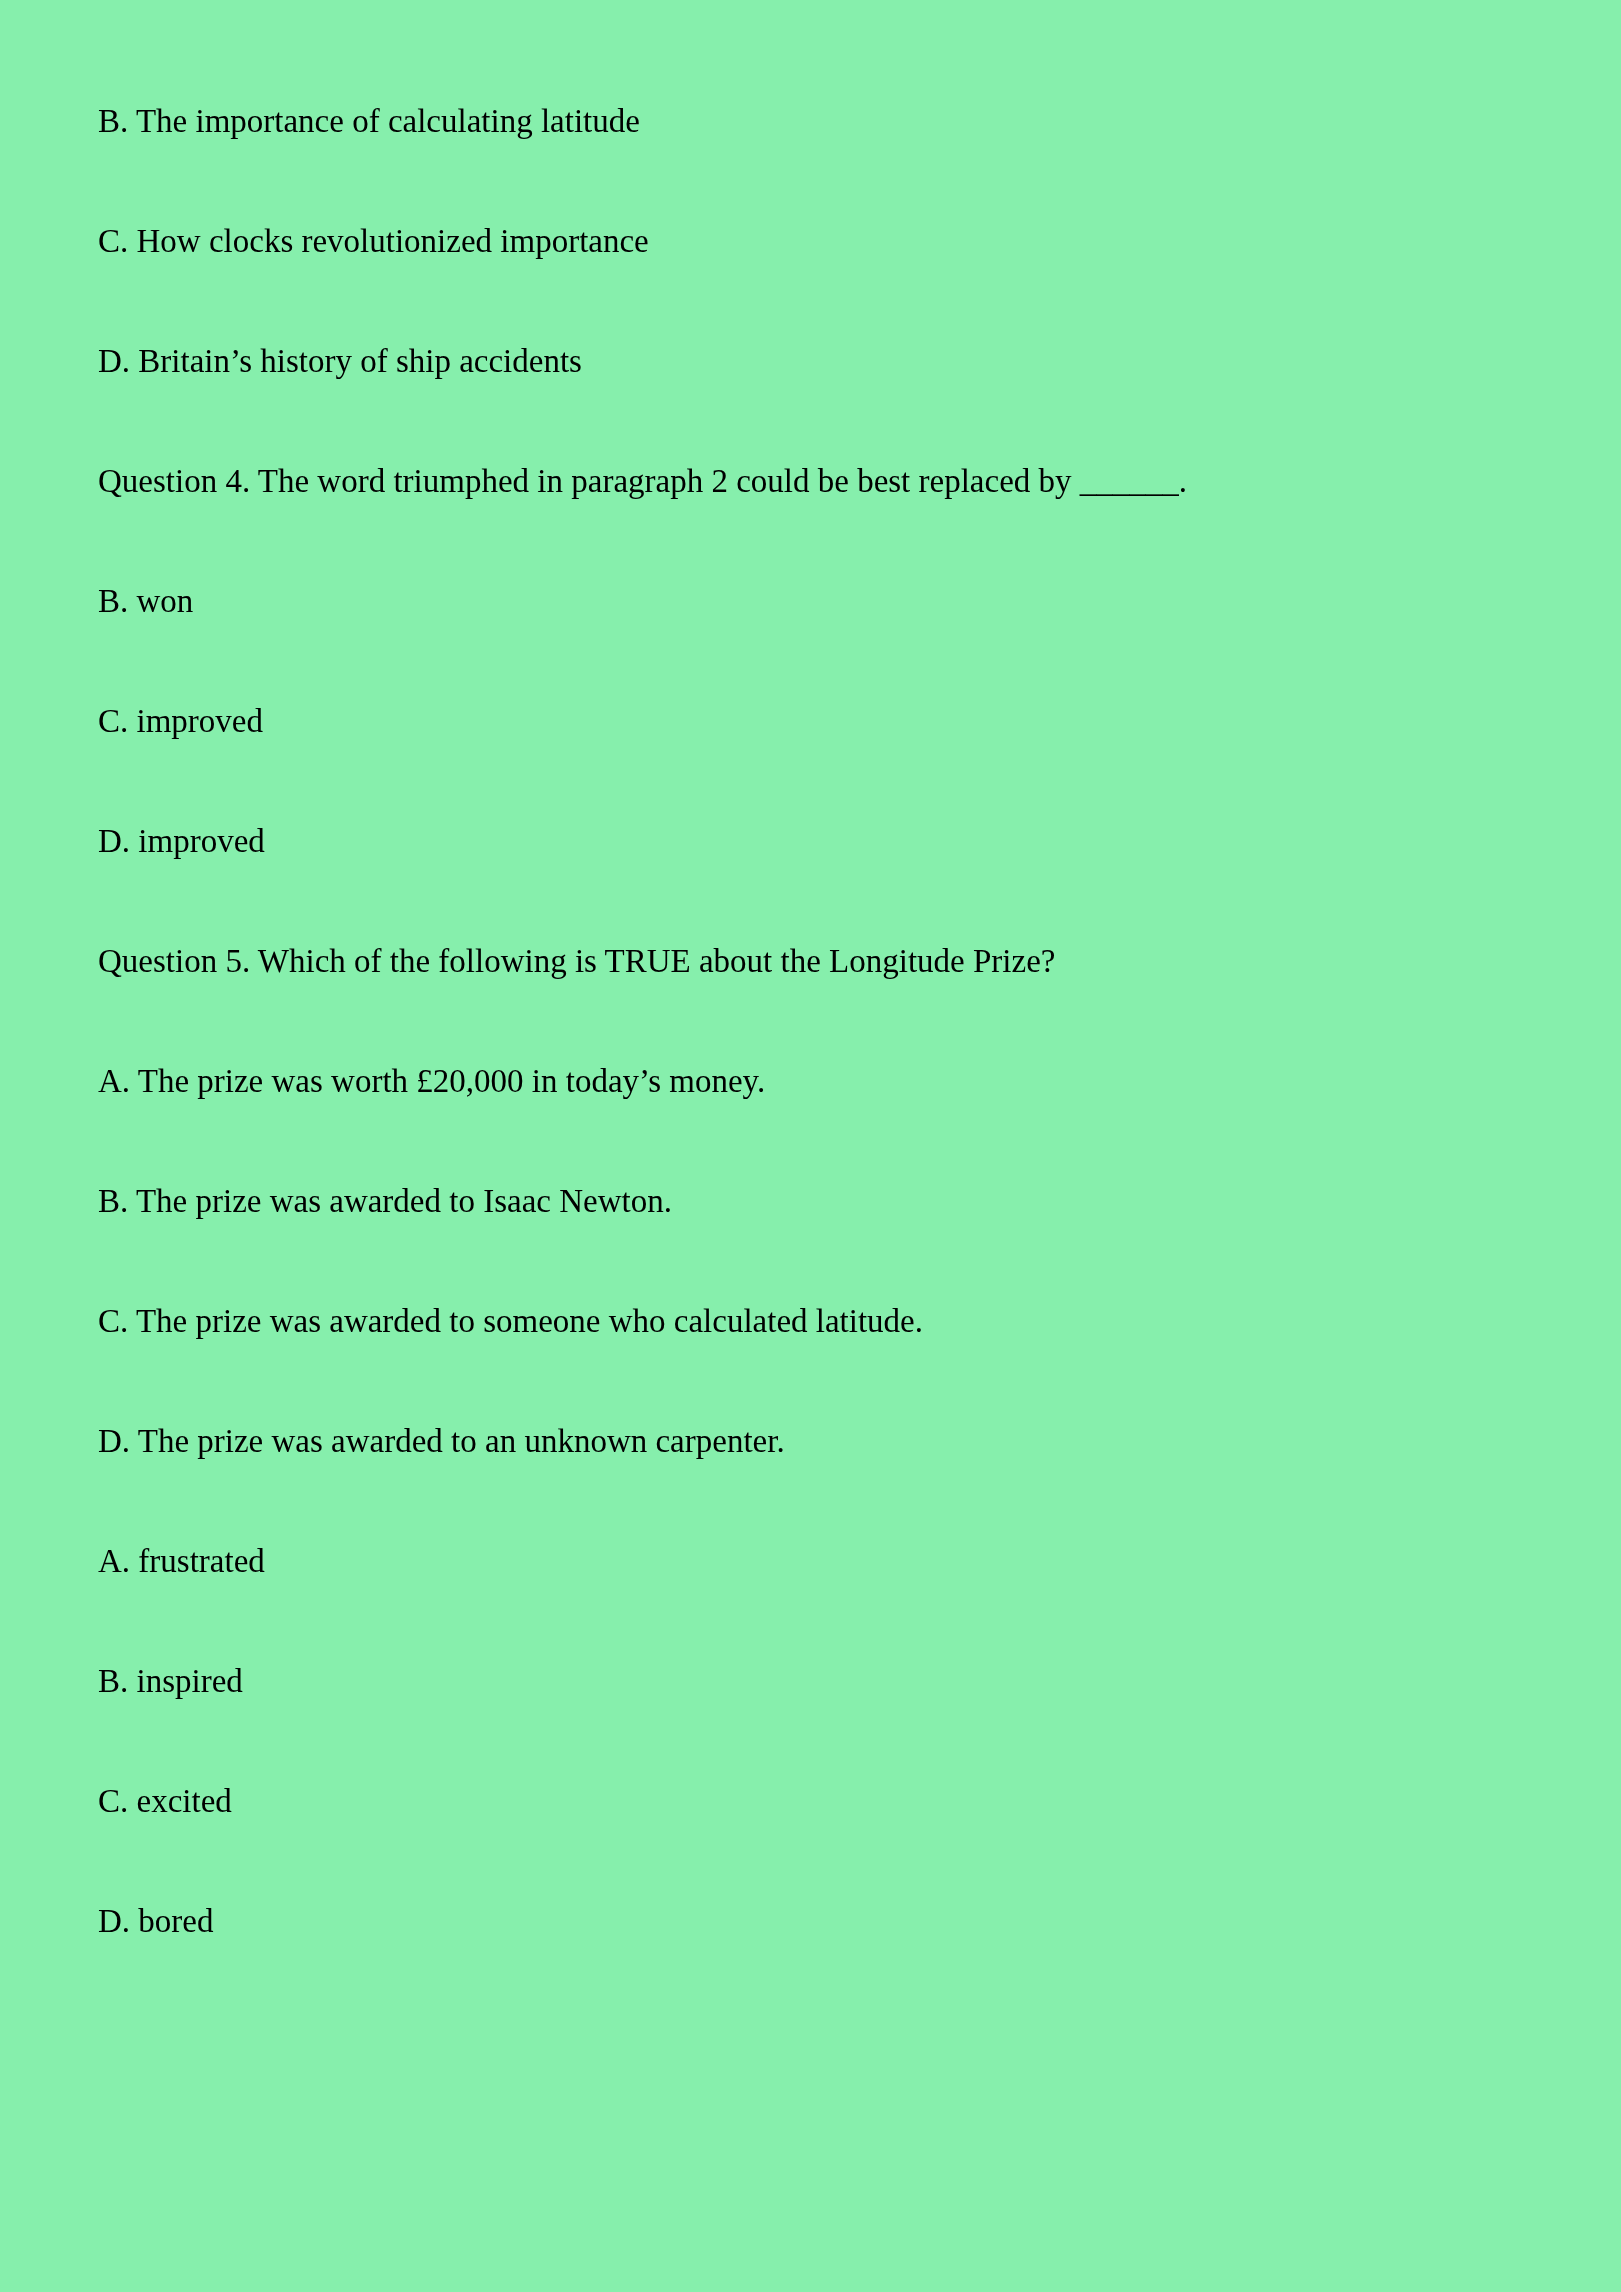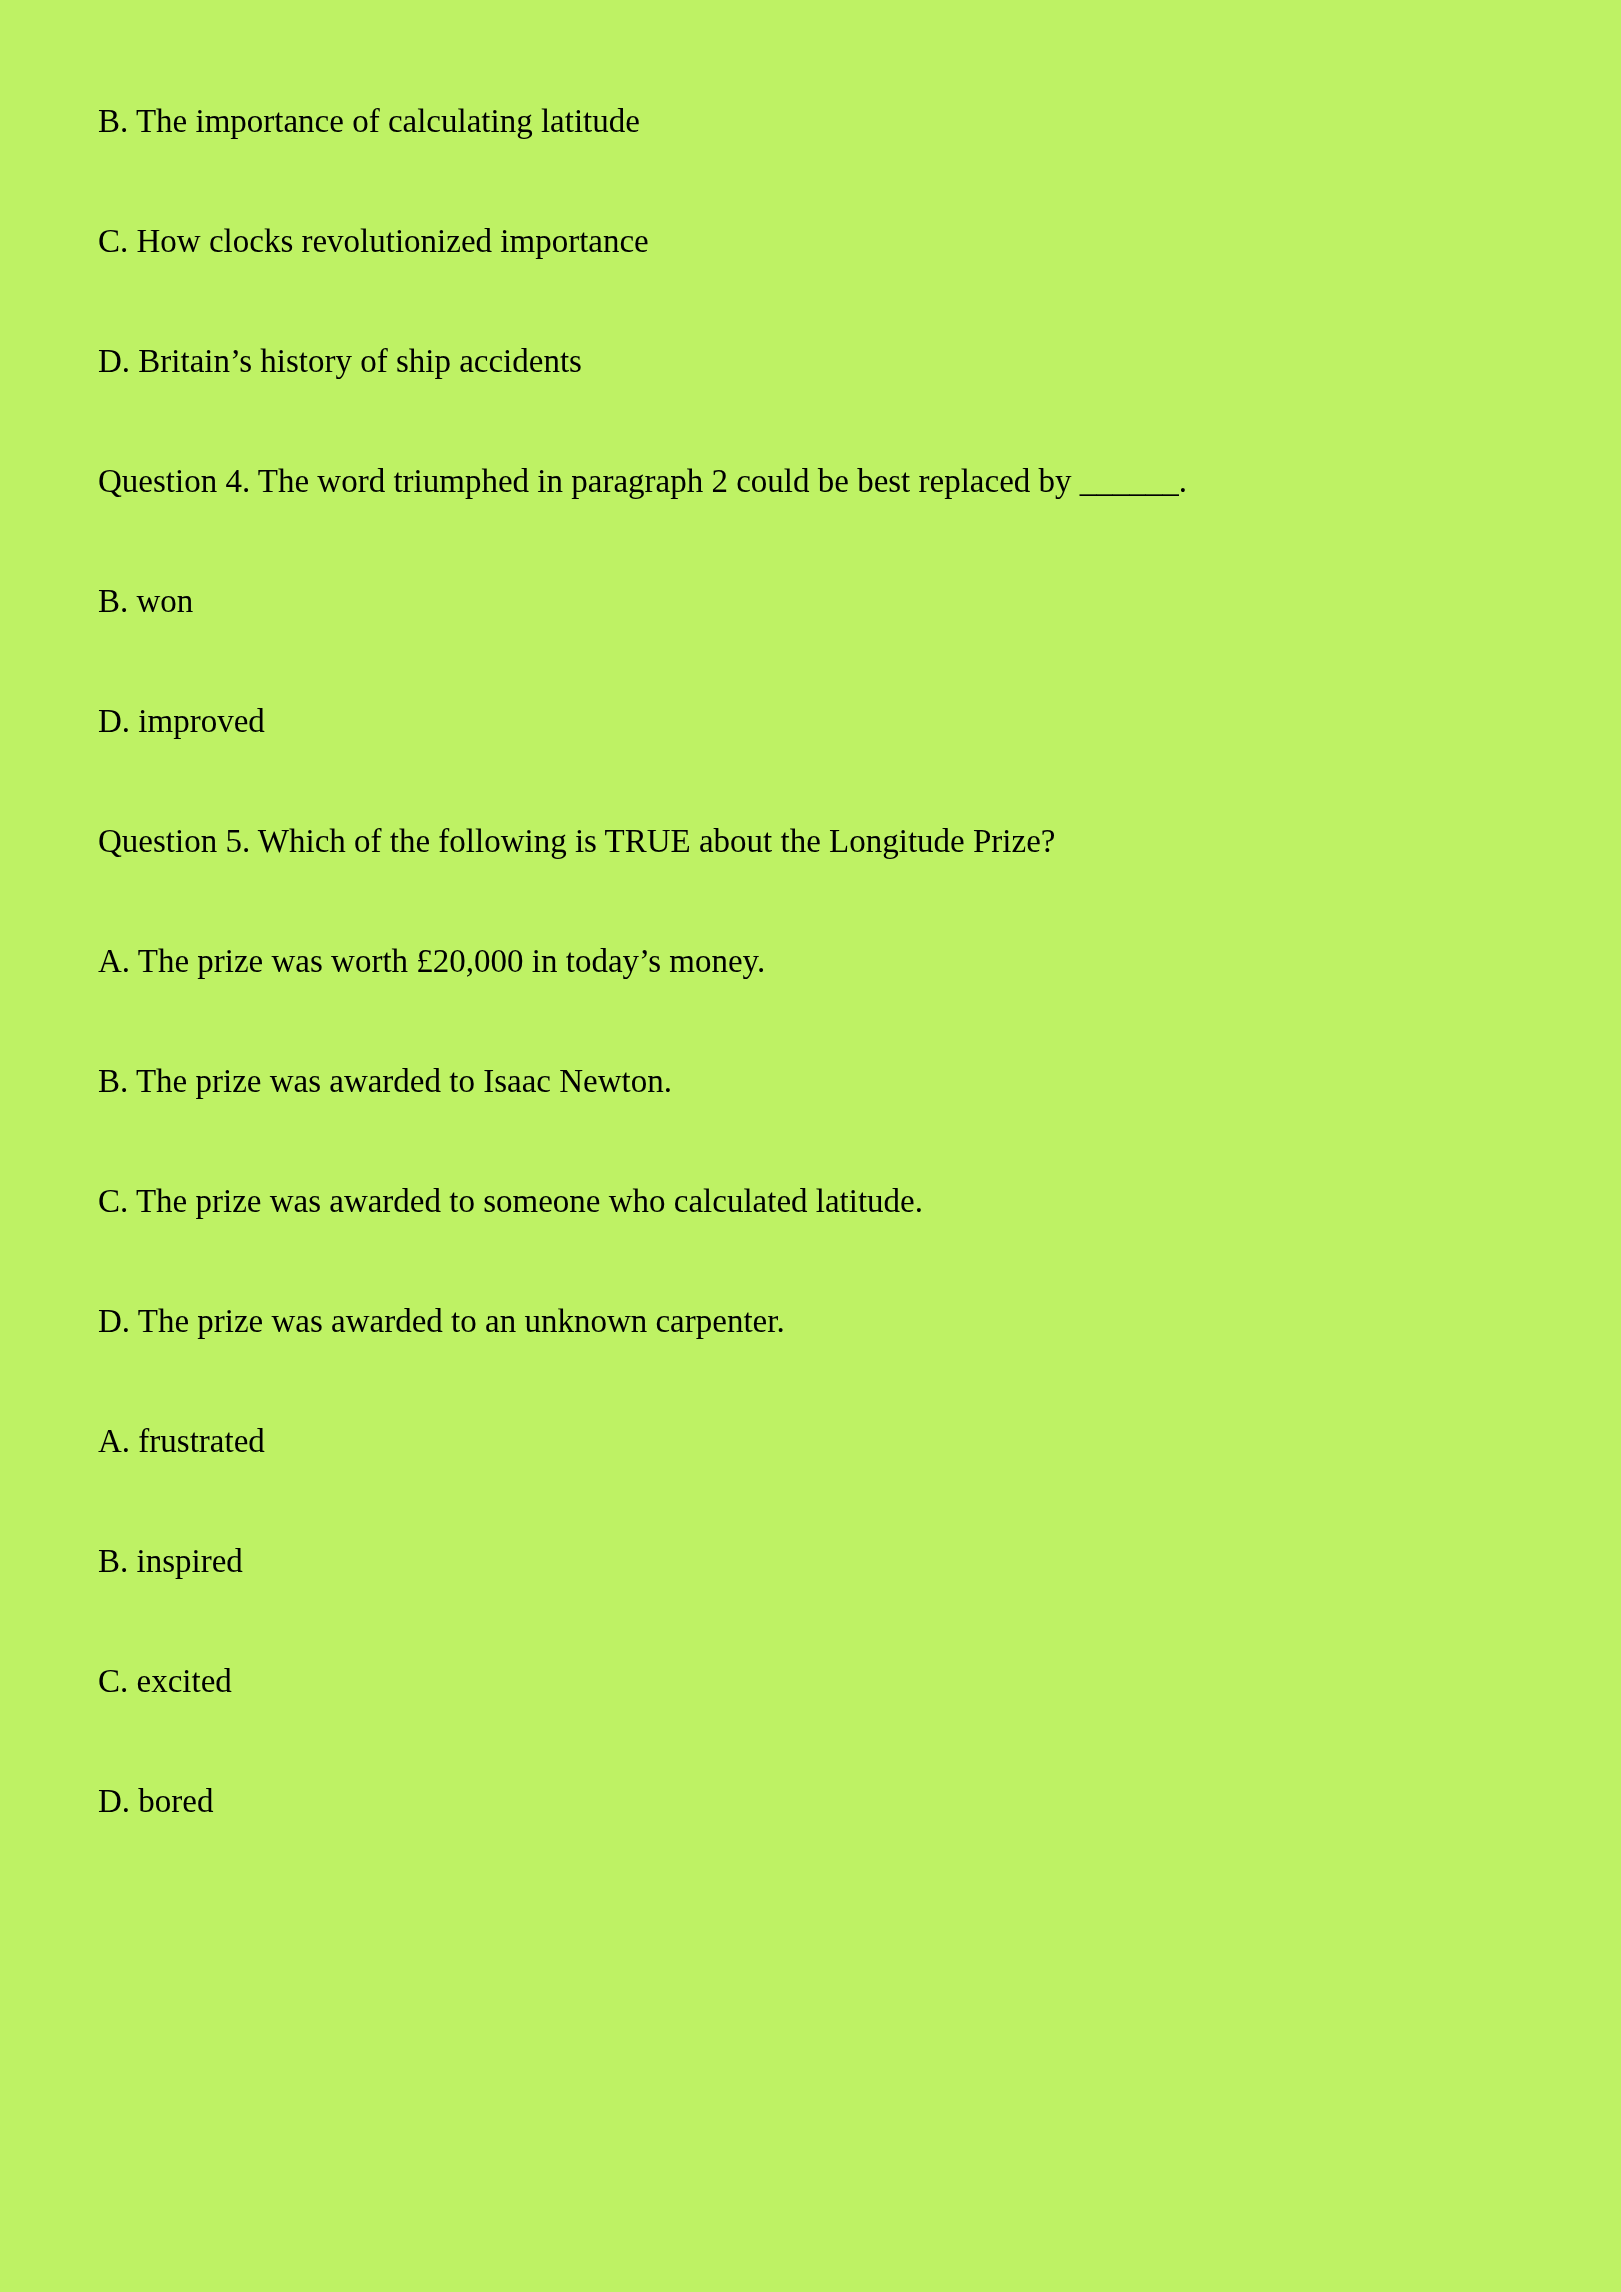--- a/index.html
+++ b/index.html
@@ -4,21 +4,21 @@
 <style>
   html, body {
     margin: 0;
     padding: 0;
     background: #ffffff;
   }
   .page {
     position: relative;
     width: 1621px;
     height: 2293px;
-    background: #bef264;
+    background: #86efac;
     overflow: hidden;
     font-family: "Liberation Serif", "DejaVu Serif", serif;
     color: #000000;
     box-sizing: border-box;
     padding-top: 62px;
     padding-left: 98px;
     padding-right: 98px;
   }
   .doc-line {
     height: 120px;
@@ -34,20 +34,21 @@
 <body>
 
 <div class="page">
 
   <p class="doc-line">B. The importance of calculating latitude</p>
   <p class="doc-line">C. How clocks revolutionized importance</p>
   <p class="doc-line">D. Britain’s history of ship accidents</p>
 
   <p class="doc-line">Question 4. The word triumphed in paragraph 2 could be best replaced by ______.</p>
   <p class="doc-line">B. won</p>
+  <p class="doc-line">C. improved</p>
   <p class="doc-line">D. improved</p>
 
   <p class="doc-line">Question 5. Which of the following is TRUE about the Longitude Prize?</p>
   <p class="doc-line">A. The prize was worth £20,000 in today’s money.</p>
   <p class="doc-line">B. The prize was awarded to Isaac Newton.</p>
   <p class="doc-line">C. The prize was awarded to someone who calculated latitude.</p>
   <p class="doc-line">D. The prize was awarded to an unknown carpenter.</p>
 
   <p class="doc-line">A. frustrated</p>
   <p class="doc-line">B. inspired</p>

